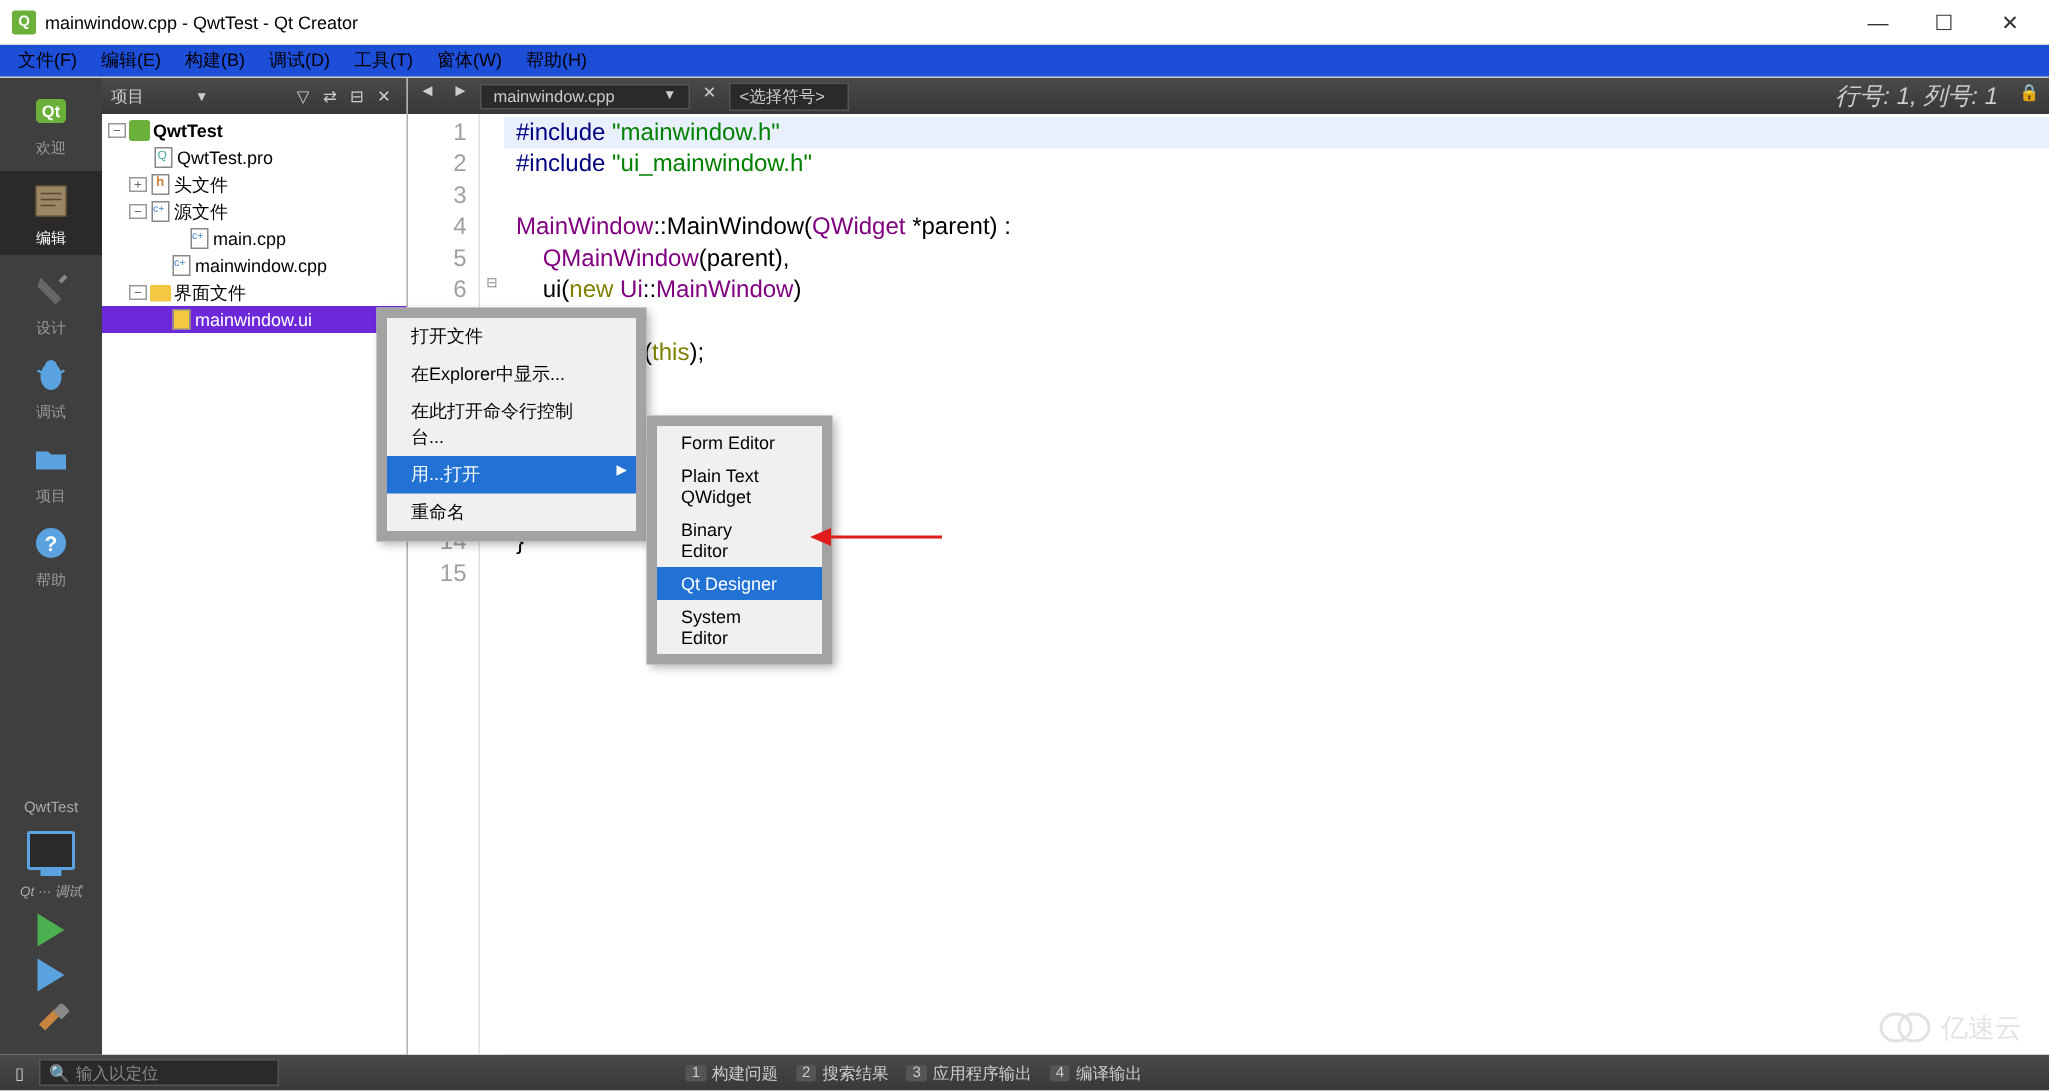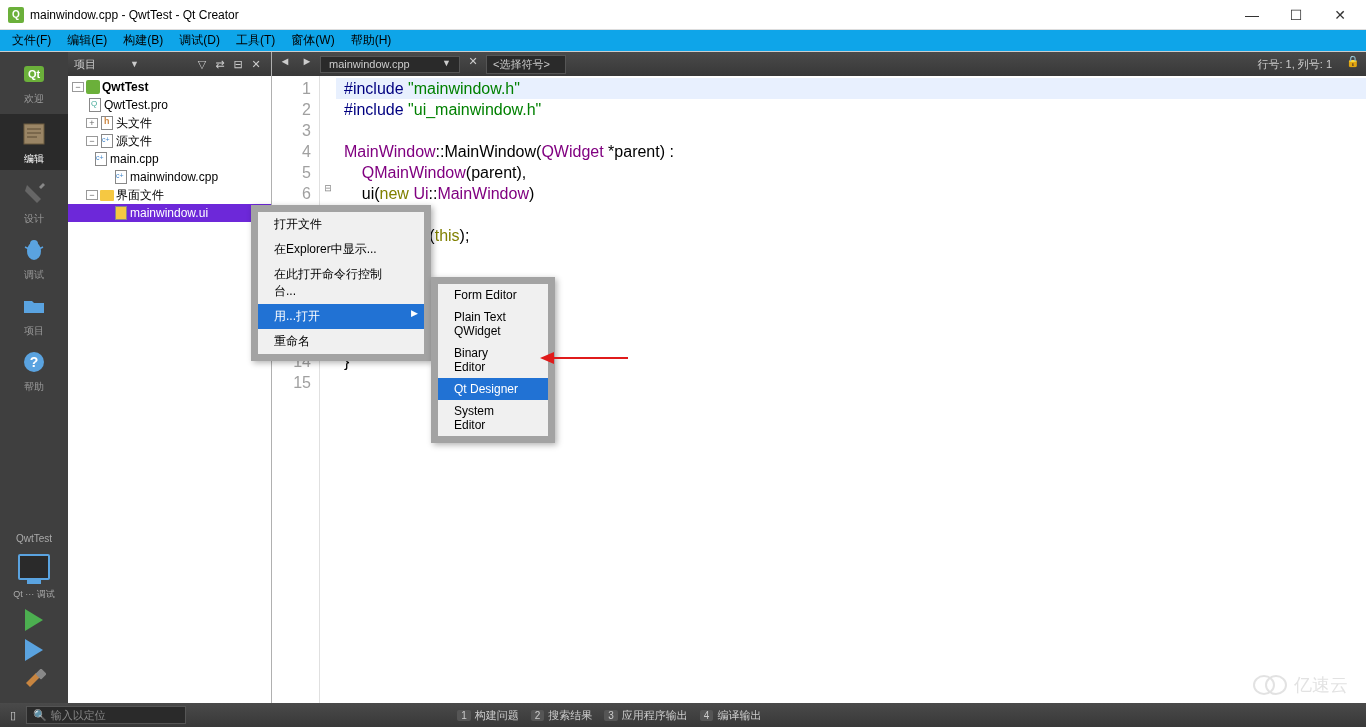--- a/index.html
+++ b/index.html
@@ -6,38 +6,38 @@
 body { width: 1366px; height: 727px; background: #f0f0f0; overflow: hidden; position: relative; }
 
 
 .title-bar { height: 30px; background: #fff; display: flex; align-items: center; padding: 0 8px; border-bottom: 1px solid #ddd; }
 .title-bar .app-icon { width: 16px; height: 16px; background: #6bb03a; border-radius: 2px; margin-right: 6px; display: flex; align-items: center; justify-content: center; color: #fff; font-size: 10px; font-weight: bold; }
 .title-bar .title-text { font-size: 12px; color: #000000; }
 .window-controls { margin-left: auto; display: flex; gap: 24px; padding-right: 8px; }
 .window-controls span { font-size: 14px; color: #333; cursor: pointer; width: 20px; text-align: center; }
 
 
-.menu-bar { height: 22px; background: #0ea5e9; display: flex; align-items: center; padding: 0 4px; font-size: 12px; border-bottom: 1px solid #ccc; }
+.menu-bar { height: 22px; background: #1d4ed8; display: flex; align-items: center; padding: 0 4px; font-size: 12px; border-bottom: 1px solid #ccc; }
 .menu-bar .menu-item { padding: 2px 8px; cursor: pointer; }
 
 
 .main-area { display: flex; height: calc(100% - 30px - 22px - 24px); }
 
 
 .left-sidebar { width: 68px; background: #3f3f3f; display: flex; flex-direction: column; align-items: center; padding-top: 6px; }
 .side-icon-group { display: flex; flex-direction: column; align-items: center; gap: 2px; margin-bottom: 8px; cursor: pointer; }
 .side-icon-group.active { background: #2a2a2a; width: 100%; padding: 4px 0; }
 .side-icon-box { width: 32px; height: 32px; display: flex; align-items: center; justify-content: center; }
 .side-icon-label { font-size: 10px; color: #999; }
 .side-icon-group.active .side-icon-label { color: #fff; }
 .left-sidebar-bottom { margin-top: auto; display: flex; flex-direction: column; align-items: center; gap: 8px; padding-bottom: 10px; }
 .kit-label { font-size: 10px; color: #aaa; margin-bottom: 2px; }
 .monitor-icon { width: 32px; height: 26px; background: #2a2a2a; border: 2px solid #5aa3e0; border-radius: 2px; position: relative; }
 .monitor-icon::after { content: ''; position: absolute; bottom: -6px; left: 50%; transform: translateX(-50%); width: 14px; height: 4px; background: #5aa3e0; }
-.target-label { font-size: 9px; color: #aaa; }
+.target-label { font-size: 9px; color: #aaa; font-style: italic; }
 .play-icon { width: 0; height: 0; border-left: 18px solid #4caf50; border-top: 11px solid transparent; border-bottom: 11px solid transparent; }
 .play-bug-icon { width: 0; height: 0; border-left: 18px solid #5aa3e0; border-top: 11px solid transparent; border-bottom: 11px solid transparent; position: relative; }
 .hammer-icon { width: 24px; height: 24px; }
 
 
 .project-panel { width: 204px; background: #fff; border-right: 1px solid #b0b0b0; display: flex; flex-direction: column; }
 .project-header { height: 24px; background: linear-gradient(#4a4a4a,#383838); display: flex; align-items: center; padding: 0 6px; color: #ccc; font-size: 11px; }
 .project-header span:first-child { flex: 1; }
 .project-header .tool-btn { width: 18px; text-align: center; cursor: pointer; color: #ccc; }
 .project-tree { flex: 1; overflow: auto; font-size: 12px; padding-top: 2px; }
@@ -52,21 +52,21 @@
 .file-icon.cpp::before { content: 'c+'; font-size: 7px; color: #48c; position: absolute; left: 0px; top: 1px; }
 .file-icon.ui { background: #f5c842; }
 
 
 .editor-area { flex: 1; display: flex; flex-direction: column; background: #fff; }
 .editor-toolbar { height: 24px; background: linear-gradient(#4a4a4a,#383838); display: flex; align-items: center; padding: 0 4px; gap: 4px; }
 .editor-toolbar .nav-btn { width: 18px; height: 18px; color: #ccc; text-align: center; cursor: pointer; font-size: 11px; }
 .editor-toolbar .file-combo { background: #2a2a2a; color: #ccc; font-size: 11px; padding: 1px 8px; border: 1px solid #555; min-width: 140px; font-family: 'Consolas', monospace; }
 .editor-toolbar .symbol-combo { background: #2a2a2a; color: #ccc; font-size: 11px; padding: 1px 6px; border: 1px solid #555; min-width: 80px; }
 .editor-toolbar .spacer { flex: 1; }
-.editor-toolbar .pos-label { color: #ccc; font-size: 11px; padding: 0 8px; }
+.editor-toolbar .pos-label { color: #ccc; font-size: 16px; padding: 0 8px; font-style: italic; }
 
 .code-container { flex: 1; display: flex; font-family: 'Consolas','Courier New',monospace; font-size: 16px; overflow: hidden; }
 .gutter { width: 48px; background: #fff; text-align: right; padding-right: 8px; color: #a0a0a0; border-right: 1px solid #e0e0e0; padding-top: 2px; }
 .gutter div { height: 21px; line-height: 21px; }
 .fold-gutter { width: 16px; background: #fff; padding-top: 2px; }
 .fold-gutter div { height: 21px; text-align: center; font-size: 9px; color: #888; }
 .code-lines { flex: 1; padding-top: 2px; }
 .code-lines .line { height: 21px; line-height: 21px; white-space: pre; padding-left: 8px; }
 .code-lines .line.current { background: #e8f0fe; }
 .kw { color: #808000; }
@@ -207,41 +207,41 @@
     <div class="project-tree">
       <div class="tree-item" style="padding-left:4px">
         <span class="tree-toggle">−</span>
         <span class="tree-icon">
             <svg width="14" height="14">
               <rect width="14" height="14" rx="2" fill="#6bb03a"></rect>
             </svg>
           </span>
         <b>QwtTest</b>
       </div>
-      <div class="tree-item" style="padding-left:20px">
+      <div class="tree-item" style="padding-left:34px">
         <span class="tree-icon">
             <span class="file-icon pro"></span>
           </span>
         <span>QwtTest.pro</span>
       </div>
       <div class="tree-item" style="padding-left:18px">
         <span class="tree-toggle">+</span>
         <span class="tree-icon">
             <span class="file-icon h"></span>
           </span>
         <span>头文件</span>
       </div>
       <div class="tree-item" style="padding-left:18px">
         <span class="tree-toggle">−</span>
         <span class="tree-icon">
             <span class="file-icon cpp"></span>
           </span>
         <span>源文件</span>
       </div>
-      <div class="tree-item" style="padding-left:26px">
+      <div class="tree-item" style="padding-left:58px">
         <span class="tree-icon">
             <span class="file-icon cpp"></span>
           </span>
         <span>main.cpp</span>
       </div>
       <div class="tree-item" style="padding-left:46px">
         <span class="tree-icon">
             <span class="file-icon cpp"></span>
           </span>
         <span>mainwindow.cpp</span>

